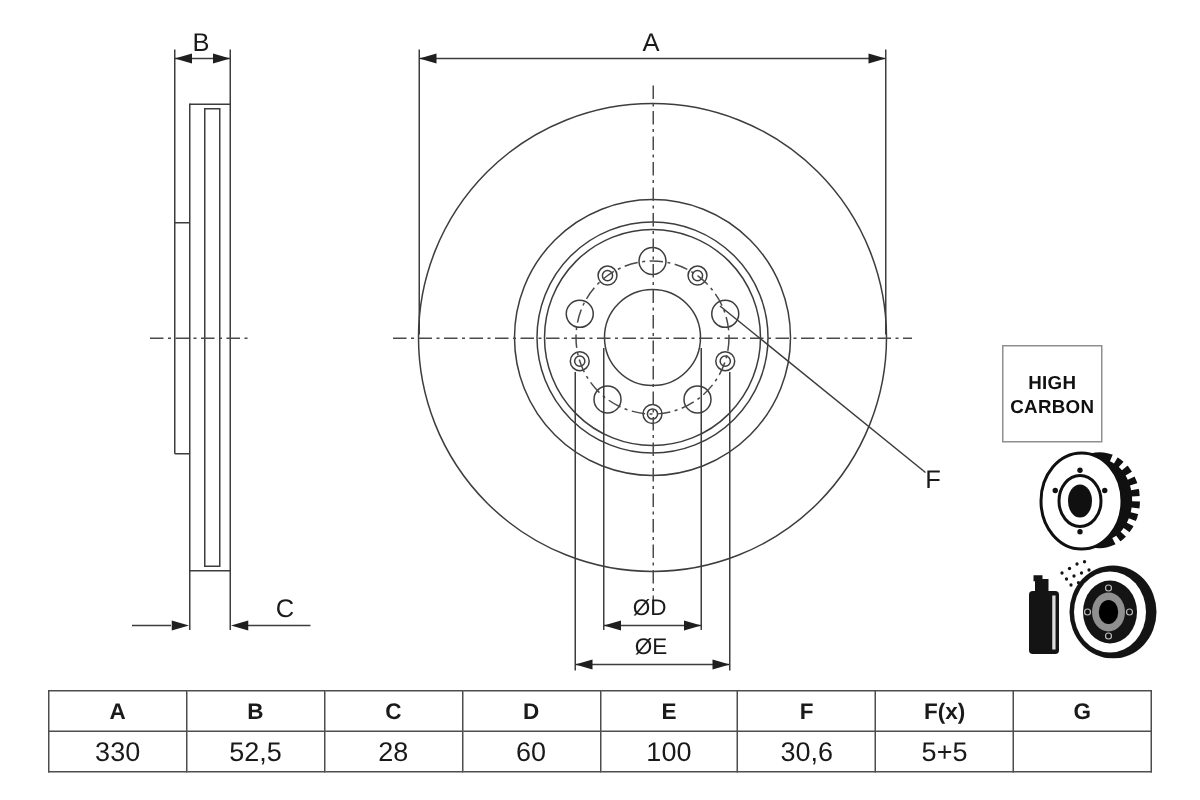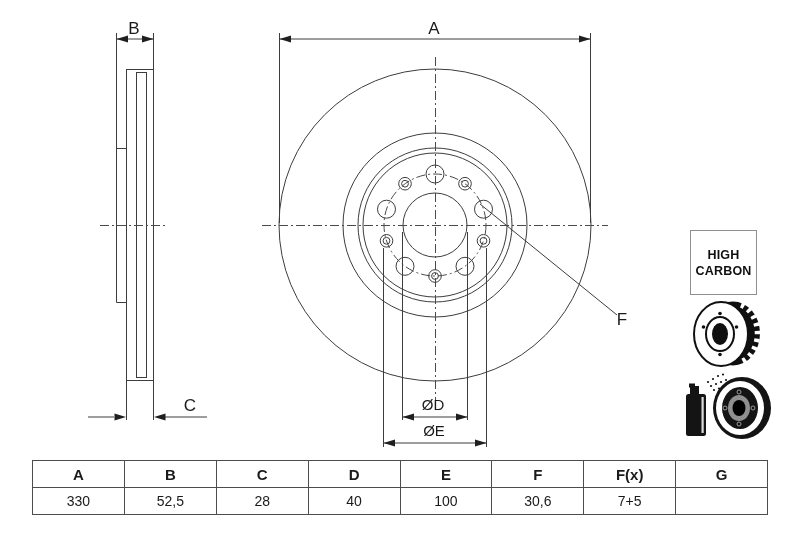--- a/index.html
+++ b/index.html
@@ -5,39 +5,39 @@
   html,body{margin:0;padding:0;background:#fff;}
   #stage{
     position:relative;width:800px;height:533px;background:#fff;overflow:hidden;
     font-family:"Liberation Sans",sans-serif;
   }
   svg text{font-family:"Liberation Sans",sans-serif;fill:#1a1a1a;}
   .dim-label{font-size:17px;}
   .dia-label{font-size:15px;}
   
   #hc-badge{
-    position:absolute;left:690px;top:230px;width:67px;height:65px;
+    position:absolute;left:668px;top:230px;width:67px;height:65px;
     border:1.5px solid #8f8f8f;box-sizing:border-box;
     display:flex;flex-direction:column;align-items:center;justify-content:center;
     font-weight:bold;font-size:12.5px;line-height:16px;color:#101010;
     letter-spacing:.2px;white-space:nowrap;
   }
   
   .side-icon{position:absolute;}
   
   #spec-table{
     position:absolute;left:32px;top:460px;width:736px;
     border-collapse:collapse;table-layout:fixed;
   }
   #spec-table th,#spec-table td{
     border:1.4px solid #4d4d4d;text-align:center;vertical-align:middle;
     height:26px;padding:0;color:#1a1a1a;background:#fff;
   }
   #spec-table th{font-size:15px;font-weight:bold;}
-  #spec-table td{font-size:14px;font-weight:normal;}
+  #spec-table td{font-size:18px;font-weight:normal;}
 </style>
 </head>
 <body>
 
 <div id="stage">
 
   <svg id="drawing" width="800" height="457" viewBox="0 0 800 457" style="position:absolute;left:0;top:0;" stroke-linecap="butt" fill="none">
 
     <g stroke="#3d3d3d" stroke-width="1">
 
@@ -206,22 +206,22 @@
         <th>F</th>
         <th>F(x)</th>
         <th>G</th>
       </tr>
     </thead>
     <tbody>
       <tr>
         <td>330</td>
         <td>52,5</td>
         <td>28</td>
-        <td>40</td>
+        <td>60</td>
         <td>100</td>
         <td>30,6</td>
-        <td>7+5</td>
+        <td>5+5</td>
         <td></td>
       </tr>
     </tbody>
   </table>
 
 </div>
 
 </body></html>

